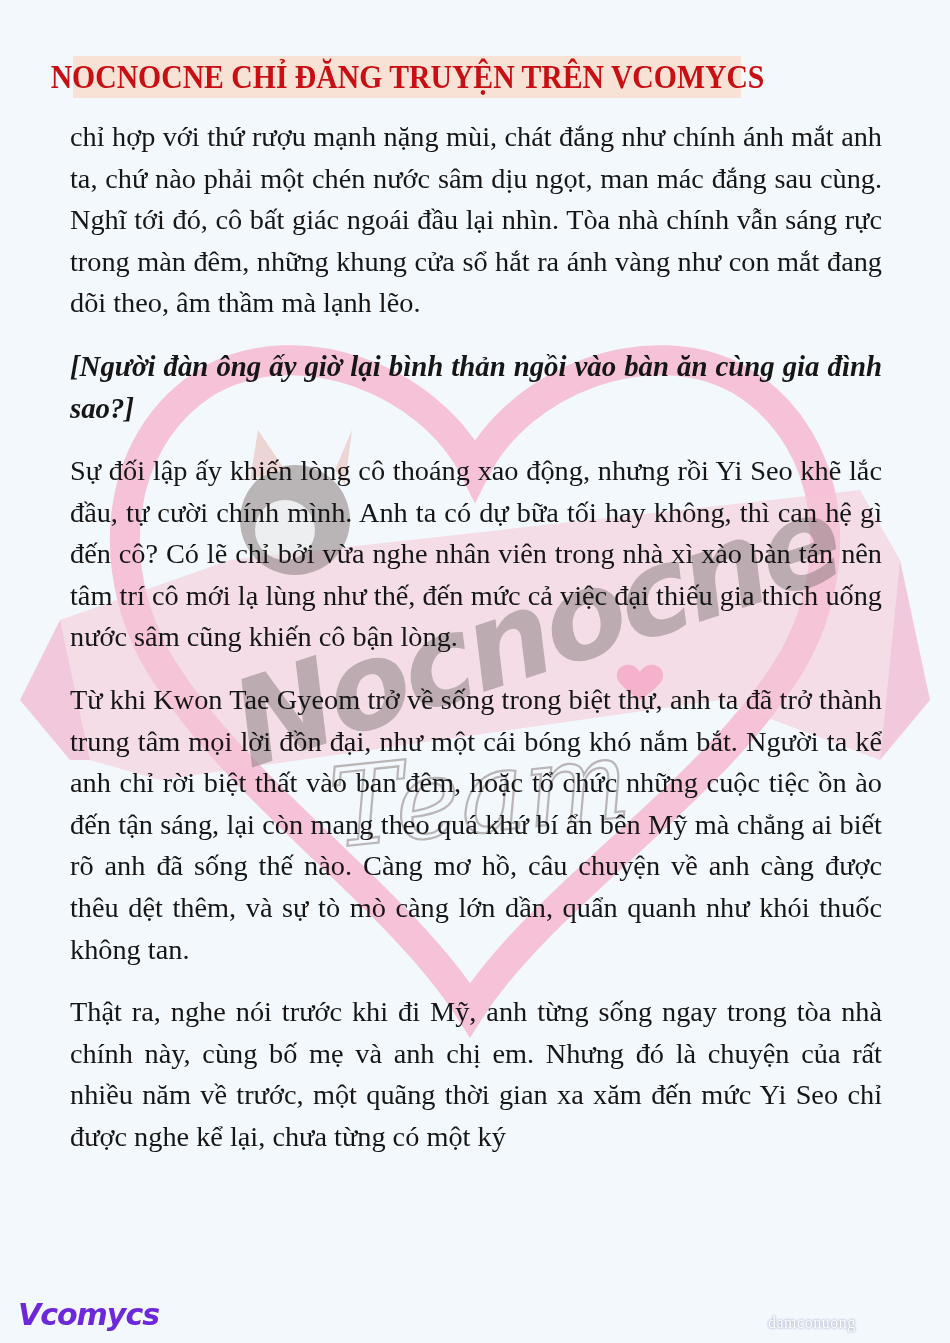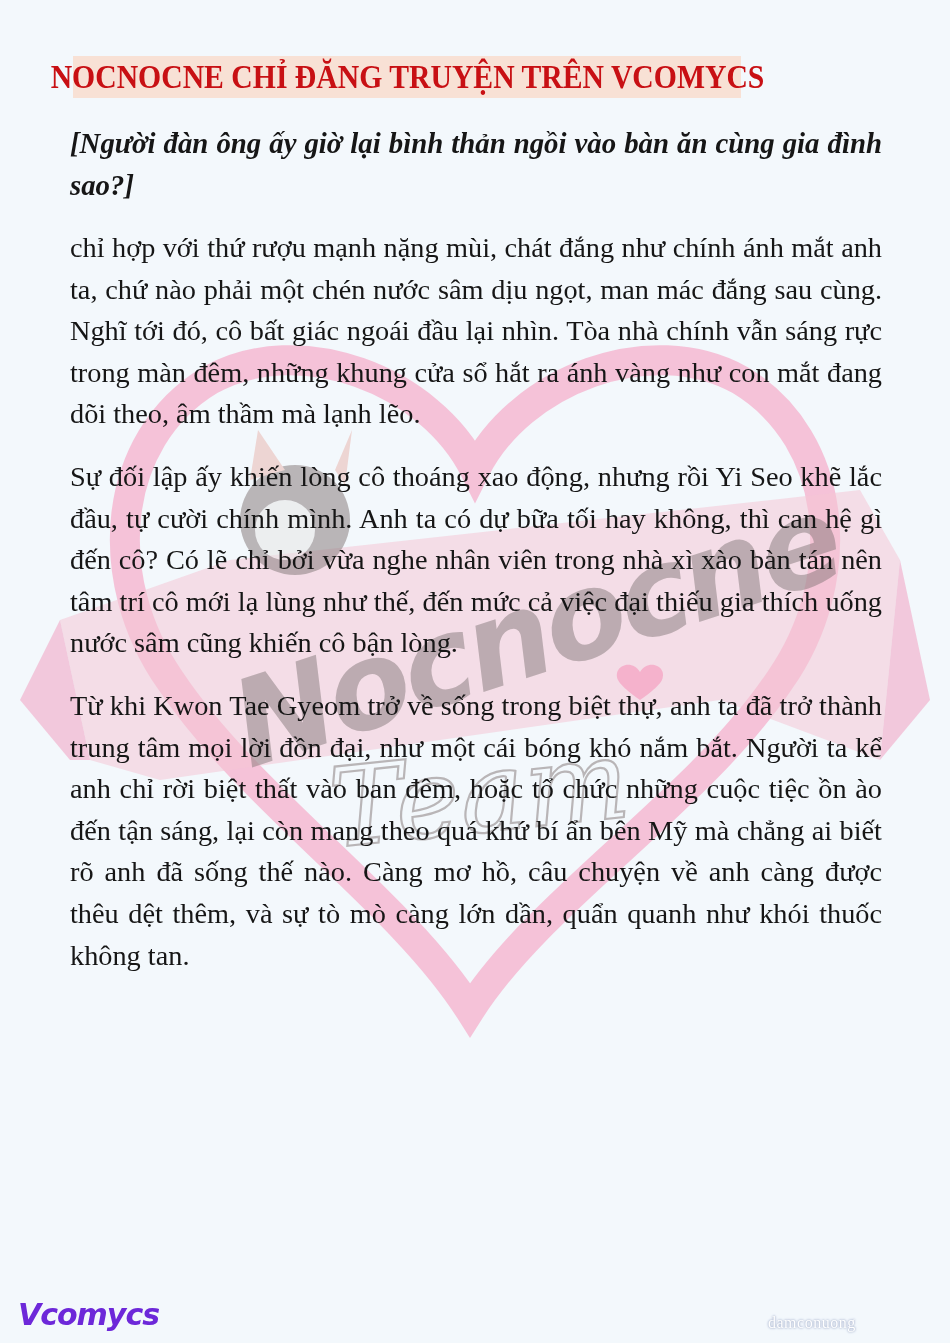--- a/index.html
+++ b/index.html
@@ -70,20 +70,21 @@
   <text x="330" y="835" transform="rotate(-6 450 800)" font-family="DejaVu Serif, serif" font-style="italic" font-size="110" fill="none" stroke="#8a8080" stroke-width="2.2" opacity="0.55">Team</text>
 
   <path d="M640 672 c -8 -14 -28 -6 -22 8 c 4 8 22 20 22 20 c 0 0 18 -12 22 -20 c 6 -14 -14 -22 -22 -8 z" fill="#f5a8c6" opacity="0.8"></path>
 </svg>
 
 <div class="banner">
   <span class="banner-text">NOCNOCNE CHỈ ĐĂNG TRUYỆN TRÊN VCOMYCS</span>
 </div>
 
 <div class="content">
+  <p class="para">chỉ hợp với thứ rượu mạnh nặng mùi, chát đắng như chính ánh mắt anh ta, chứ nào phải một chén nước sâm dịu ngọt, man mác đắng sau cùng. Nghĩ tới đó, cô bất giác ngoái đầu lại nhìn. Tòa nhà chính vẫn sáng rực trong màn đêm, những khung cửa sổ hắt ra ánh vàng như con mắt đang dõi theo, âm thầm mà lạnh lẽo.</p>
   <p class="para italic">[Người đàn ông ấy giờ lại bình thản ngồi vào bàn ăn cùng gia đình sao?]</p>
-  <p class="para">chỉ hợp với thứ rượu mạnh nặng mùi, chát đắng như chính ánh mắt anh ta, chứ nào phải một chén nước sâm dịu ngọt, man mác đắng sau cùng. Nghĩ tới đó, cô bất giác ngoái đầu lại nhìn. Tòa nhà chính vẫn sáng rực trong màn đêm, những khung cửa sổ hắt ra ánh vàng như con mắt đang dõi theo, âm thầm mà lạnh lẽo.</p>
   <p class="para">Sự đối lập ấy khiến lòng cô thoáng xao động, nhưng rồi Yi Seo khẽ lắc đầu, tự cười chính mình. Anh ta có dự bữa tối hay không, thì can hệ gì đến cô? Có lẽ chỉ bởi vừa nghe nhân viên trong nhà xì xào bàn tán nên tâm trí cô mới lạ lùng như thế, đến mức cả việc đại thiếu gia thích uống nước sâm cũng khiến cô bận lòng.</p>
   <p class="para">Từ khi Kwon Tae Gyeom trở về sống trong biệt thự, anh ta đã trở thành trung tâm mọi lời đồn đại, như một cái bóng khó nắm bắt. Người ta kể anh chỉ rời biệt thất vào ban đêm, hoặc tổ chức những cuộc tiệc ồn ào đến tận sáng, lại còn mang theo quá khứ bí ẩn bên Mỹ mà chẳng ai biết rõ anh đã sống thế nào. Càng mơ hồ, câu chuyện về anh càng được thêu dệt thêm, và sự tò mò càng lớn dần, quẩn quanh như khói thuốc không tan.</p>
+  <p class="para">Thật ra, nghe nói trước khi đi Mỹ, anh từng sống ngay trong tòa nhà chính này, cùng bố mẹ và anh chị em. Nhưng đó là chuyện của rất nhiều năm về trước, một quãng thời gian xa xăm đến mức Yi Seo chỉ được nghe kể lại, chưa từng có một ký</p>
 </div>
 
 <div class="footer-logo">Vcomycs</div>
 <div class="footer-credit">damconuong</div>
 
 </body></html>

